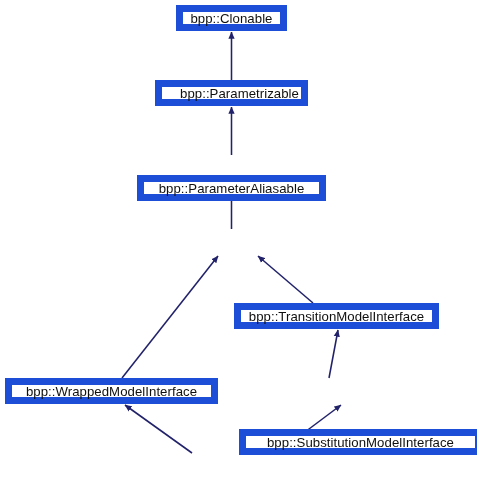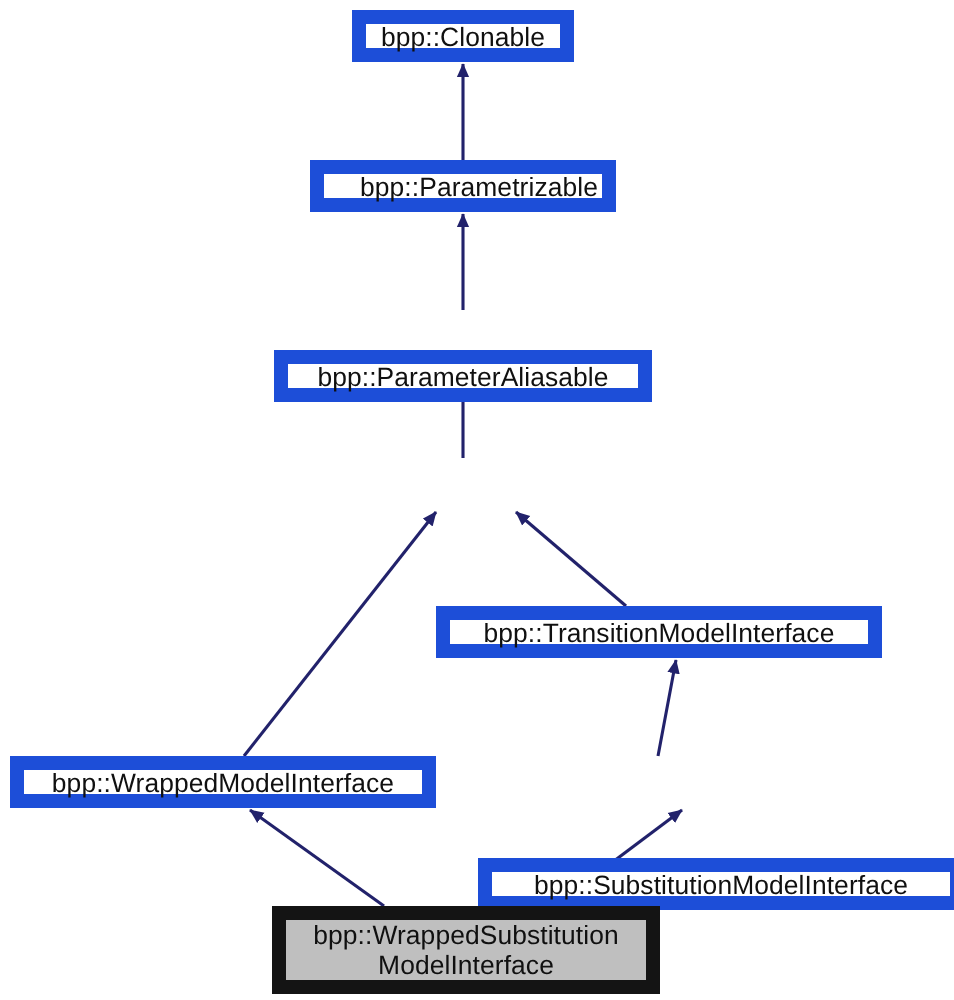--- a/index.html
+++ b/index.html
@@ -68,18 +68,16 @@
         <line x1="122" y1="378" x2="218" y2="256" marker-end="url(#uml-arrow)"></line>
         <line x1="329" y1="378" x2="338" y2="330" marker-end="url(#uml-arrow)"></line>
         <line x1="192" y1="453" x2="125" y2="405" marker-end="url(#uml-arrow)"></line>
         <line x1="277" y1="453" x2="341" y2="405" marker-end="url(#uml-arrow)"></line>
       </g>
   </svg>
 
 <div class="node" style="left: 176px; top: 5px; width: 111px; height: 26px;"><span>bpp::Clonable</span></div>
     <div class="node" style="left: 155px; top: 80px; width: 153px; height: 26px; padding-left: 16px;"><span>bpp::Parametrizable</span></div>
     <div class="node" style="left: 137px; top: 155px; width: 189px; height: 26px; margin-top: 20px;"><span>bpp::ParameterAliasable</span></div>
-    <div class="node" style="left: 218px; top: 303px; width: 223px; height: 26px;"><span>bpp::TransitionModelInterface</span></div>
+    <div class="node" style="left: 234px; top: 303px; width: 205px; height: 26px;"><span>bpp::TransitionModelInterface</span></div>
     <div class="node" style="left: 5px; top: 378px; width: 213px; height: 26px;"><span>bpp::WrappedModelInterface</span></div>
     <div class="node" style="left: 239px; top: 398px; width: 243px; height: 26px; margin-top: 31px;"><span>bpp::SubstitutionModelInterface</span></div>
-    <div class="node highlight" style="left: 136px; top: 453px; width: 194px; height: 44px; background: rgb(191, 191, 191);"><span>bpp::WrappedSubstitution
-ModelInterface</span></div>
   </div>
 
 </body></html>

